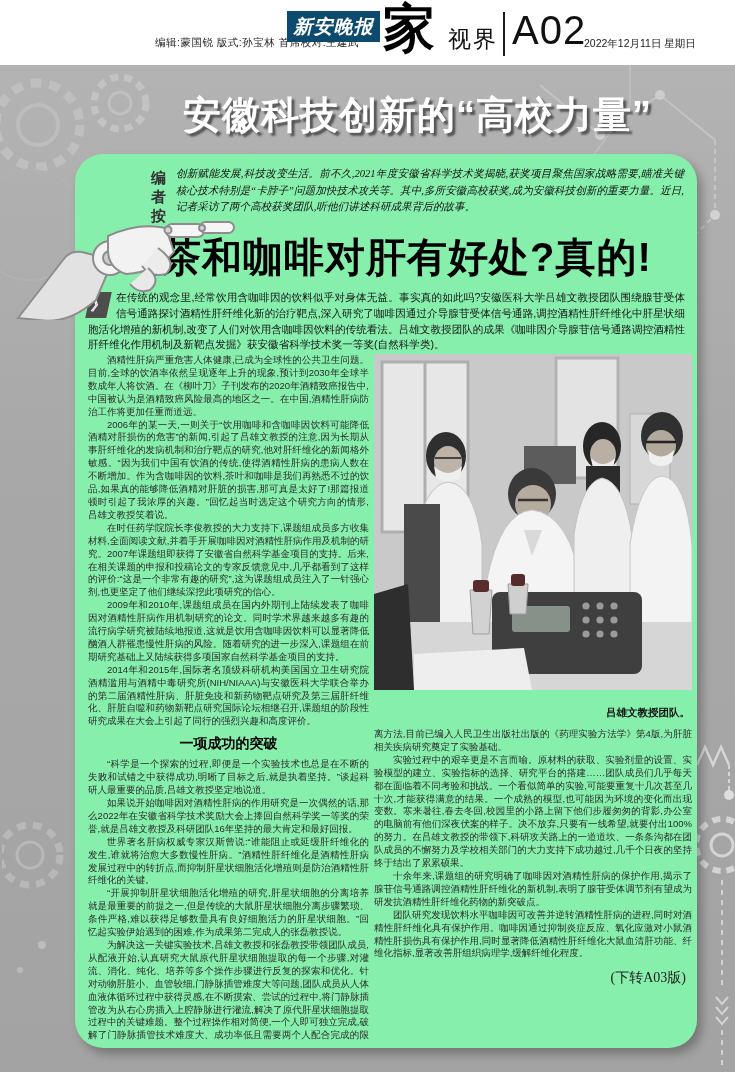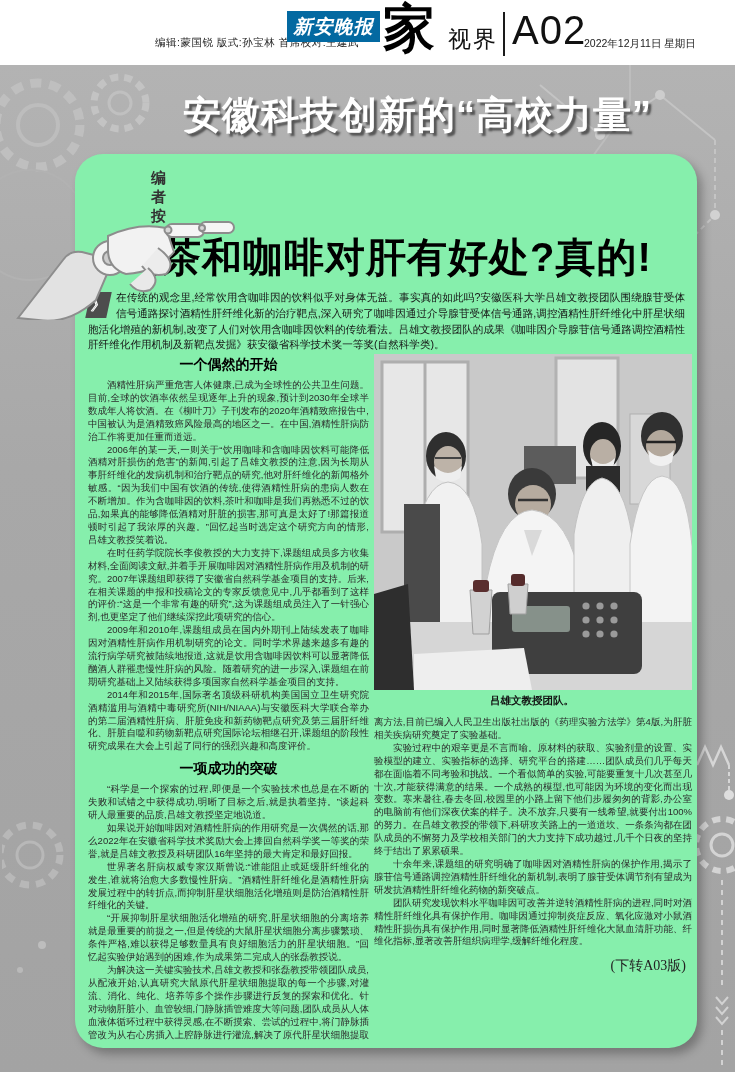--- a/index.html
+++ b/index.html
@@ -2,21 +2,21 @@
 <html><head>
 <meta charset="utf-8">
 <style>
   html,body{margin:0;padding:0;background:#e8e8e8;}
   .page{position:relative;width:735px;height:1072px;margin:0 auto;background:#ffffff;
         overflow:hidden;font-family:"Liberation Sans",sans-serif;-webkit-font-smoothing:antialiased;}
 
   
   .header{position:absolute;top:0;left:0;width:735px;height:65px;background:#fff;z-index:5;}
   .credits{position:absolute;left:155px;top:36px;font-size:10.5px;color:#222;letter-spacing:.5px;white-space:nowrap;}
-  .masthead{position:absolute;left:287px;top:11px;width:93px;height:31px;background:#0369a1;
+  .masthead{position:absolute;left:287px;top:11px;width:93px;height:31px;background:#0c4a6e;
             color:#fff;font-family:"Liberation Serif",serif;font-style:italic;font-weight:bold;
             font-size:19px;line-height:31px;text-align:center;letter-spacing:1px;}
   .sec-big{position:absolute;left:383px;top:-2px;font-size:52px;font-weight:600;color:#000;line-height:60px;}
   .sec-small{position:absolute;left:448px;top:24px;font-size:23px;color:#111;letter-spacing:2px;}
   .hdr-divider{position:absolute;left:503px;top:12px;width:2px;height:44px;background:#1a1a1a;}
   .pageno{position:absolute;left:512px;top:4px;font-size:40px;color:#111;letter-spacing:1px;line-height:52px;}
   .date{position:absolute;left:584px;top:37px;font-size:10.5px;color:#222;white-space:nowrap;}
 
   
   .bg{position:absolute;top:65px;left:0;width:735px;height:1007px;
@@ -48,21 +48,21 @@
   .col{position:absolute;top:200px;overflow:hidden;}
   .col-left{left:13px;width:281px;height:688px;}
   .col-right{left:299px;width:318px;height:688px;}
 
   .sec-heading{text-align:center;font-size:14px;font-weight:bold;color:#000;margin:2px 0 5px 0;}
   .sec-heading.second{margin-top:7px;}
   .col p{margin:0;font-size:9.5px;line-height:12.9px;color:#2b2b2b;text-align:justify;text-indent:2em;}
   .col p.no-indent{text-indent:0;}
 
   .photo{width:318px;height:336px;display:block;background:#cfcfcf;}
-  .caption{text-align:center;font-size:10.5px;font-weight:bold;color:#111;margin:4px 2px 8px 0;}
+  .caption{text-align:right;font-size:10.5px;font-weight:bold;color:#111;margin:16px 2px 8px 0;}
   .continuation{text-align:right;font-family:"Liberation Serif",serif;font-size:14px;
                 color:#222;margin-top:9px;padding-right:6px;}
 </style>
 </head>
 <body>
 
 <div class="page">
 
   <div class="header">
     <div class="credits">编辑:蒙国锐  版式:孙宝林  首席校对:王建武</div>
@@ -129,30 +129,30 @@
       <path d="M150,108 q20,14 8,26 q-16,4 -24,-8" fill="#ececec"></path>
       <path d="M140,128 q14,12 2,22 q-12,4 -20,-6" fill="#e9e9e9"></path>
       <circle cx="160" cy="90" r="3.5" fill="#d7d7d7"></circle>
       <circle cx="194" cy="88" r="3" fill="#d7d7d7"></circle>
     </g>
   </svg>
 
   <div class="card">
 
     <div class="ed-label">编者按</div>
+    <div class="ed-text">创新赋能发展,科技改变生活。前不久,2021年度安徽省科学技术奖揭晓,获奖项目聚焦国家战略需要,瞄准关键核心技术特别是“卡脖子”问题加快技术攻关等。其中,多所安徽高校获奖,成为安徽科技创新的重要力量。近日,记者采访了两个高校获奖团队,听他们讲述科研成果背后的故事。</div>
 
     <div class="headline">喝茶和咖啡对肝有好处?真的!</div>
 
     <div class="lead">
       <span class="lead-marker">》</span>
       <span>在传统的观念里,经常饮用含咖啡因的饮料似乎对身体无益。事实真的如此吗?安徽医科大学吕雄文教授团队围绕腺苷受体信号通路探讨酒精性肝纤维化新的治疗靶点,深入研究了咖啡因通过介导腺苷受体信号通路,调控酒精性肝纤维化中肝星状细胞活化增殖的新机制,改变了人们对饮用含咖啡因饮料的传统看法。吕雄文教授团队的成果《咖啡因介导腺苷信号通路调控酒精性肝纤维化作用机制及新靶点发掘》获安徽省科学技术奖一等奖(自然科学类)。</span>
     </div>
 
     <div class="col col-left">
-      <div class="sec-heading">一个偶然的开始</div>
       <div>
           <p>酒精性肝病严重危害人体健康,已成为全球性的公共卫生问题。目前,全球的饮酒率依然呈现逐年上升的现象,预计到2030年全球半数成年人将饮酒。在《柳叶刀》子刊发布的2020年酒精致癌报告中,中国被认为是酒精致癌风险最高的地区之一。在中国,酒精性肝病防治工作将更加任重而道远。</p>
           <p>2006年的某一天,一则关于“饮用咖啡和含咖啡因饮料可能降低酒精对肝损伤的危害”的新闻,引起了吕雄文教授的注意,因为长期从事肝纤维化的发病机制和治疗靶点的研究,他对肝纤维化的新闻格外敏感。“因为我们中国有饮酒的传统,使得酒精性肝病的患病人数在不断增加。作为含咖啡因的饮料,茶叶和咖啡是我们再熟悉不过的饮品,如果真的能够降低酒精对肝脏的损害,那可真是太好了!那篇报道顿时引起了我浓厚的兴趣。”回忆起当时选定这个研究方向的情形,吕雄文教授笑着说。</p>
           <p>在时任药学院院长李俊教授的大力支持下,课题组成员多方收集材料,全面阅读文献,并着手开展咖啡因对酒精性肝病作用及机制的研究。2007年课题组即获得了安徽省自然科学基金项目的支持。后来,在相关课题的申报和投稿论文的专家反馈意见中,几乎都看到了这样的评价:“这是一个非常有趣的研究”,这为课题组成员注入了一针强心剂,也更坚定了他们继续深挖此项研究的信心。</p>
           <p>2009年和2010年,课题组成员在国内外期刊上陆续发表了咖啡因对酒精性肝病作用机制研究的论文。同时学术界越来越多有趣的流行病学研究被陆续地报道,这就是饮用含咖啡因饮料可以显著降低酗酒人群罹患慢性肝病的风险。随着研究的进一步深入,课题组在前期研究基础上又陆续获得多项国家自然科学基金项目的支持。</p>
           <p>2014年和2015年,国际著名顶级科研机构美国国立卫生研究院酒精滥用与酒精中毒研究所(NIH/NIAAA)与安徽医科大学联合举办的第二届酒精性肝病、肝脏免疫和新药物靶点研究及第三届肝纤维化、肝脏自噬和药物新靶点研究国际论坛相继召开,课题组的阶段性研究成果在大会上引起了同行的强烈兴趣和高度评价。</p>
         </div>
       <div class="sec-heading second">一项成功的突破</div>
       <div>
           <p>“科学是一个探索的过程,即便是一个实验技术也总是在不断的失败和试错之中获得成功,明晰了目标之后,就是执着坚持。”谈起科研人最重要的品质,吕雄文教授坚定地说道。</p>

